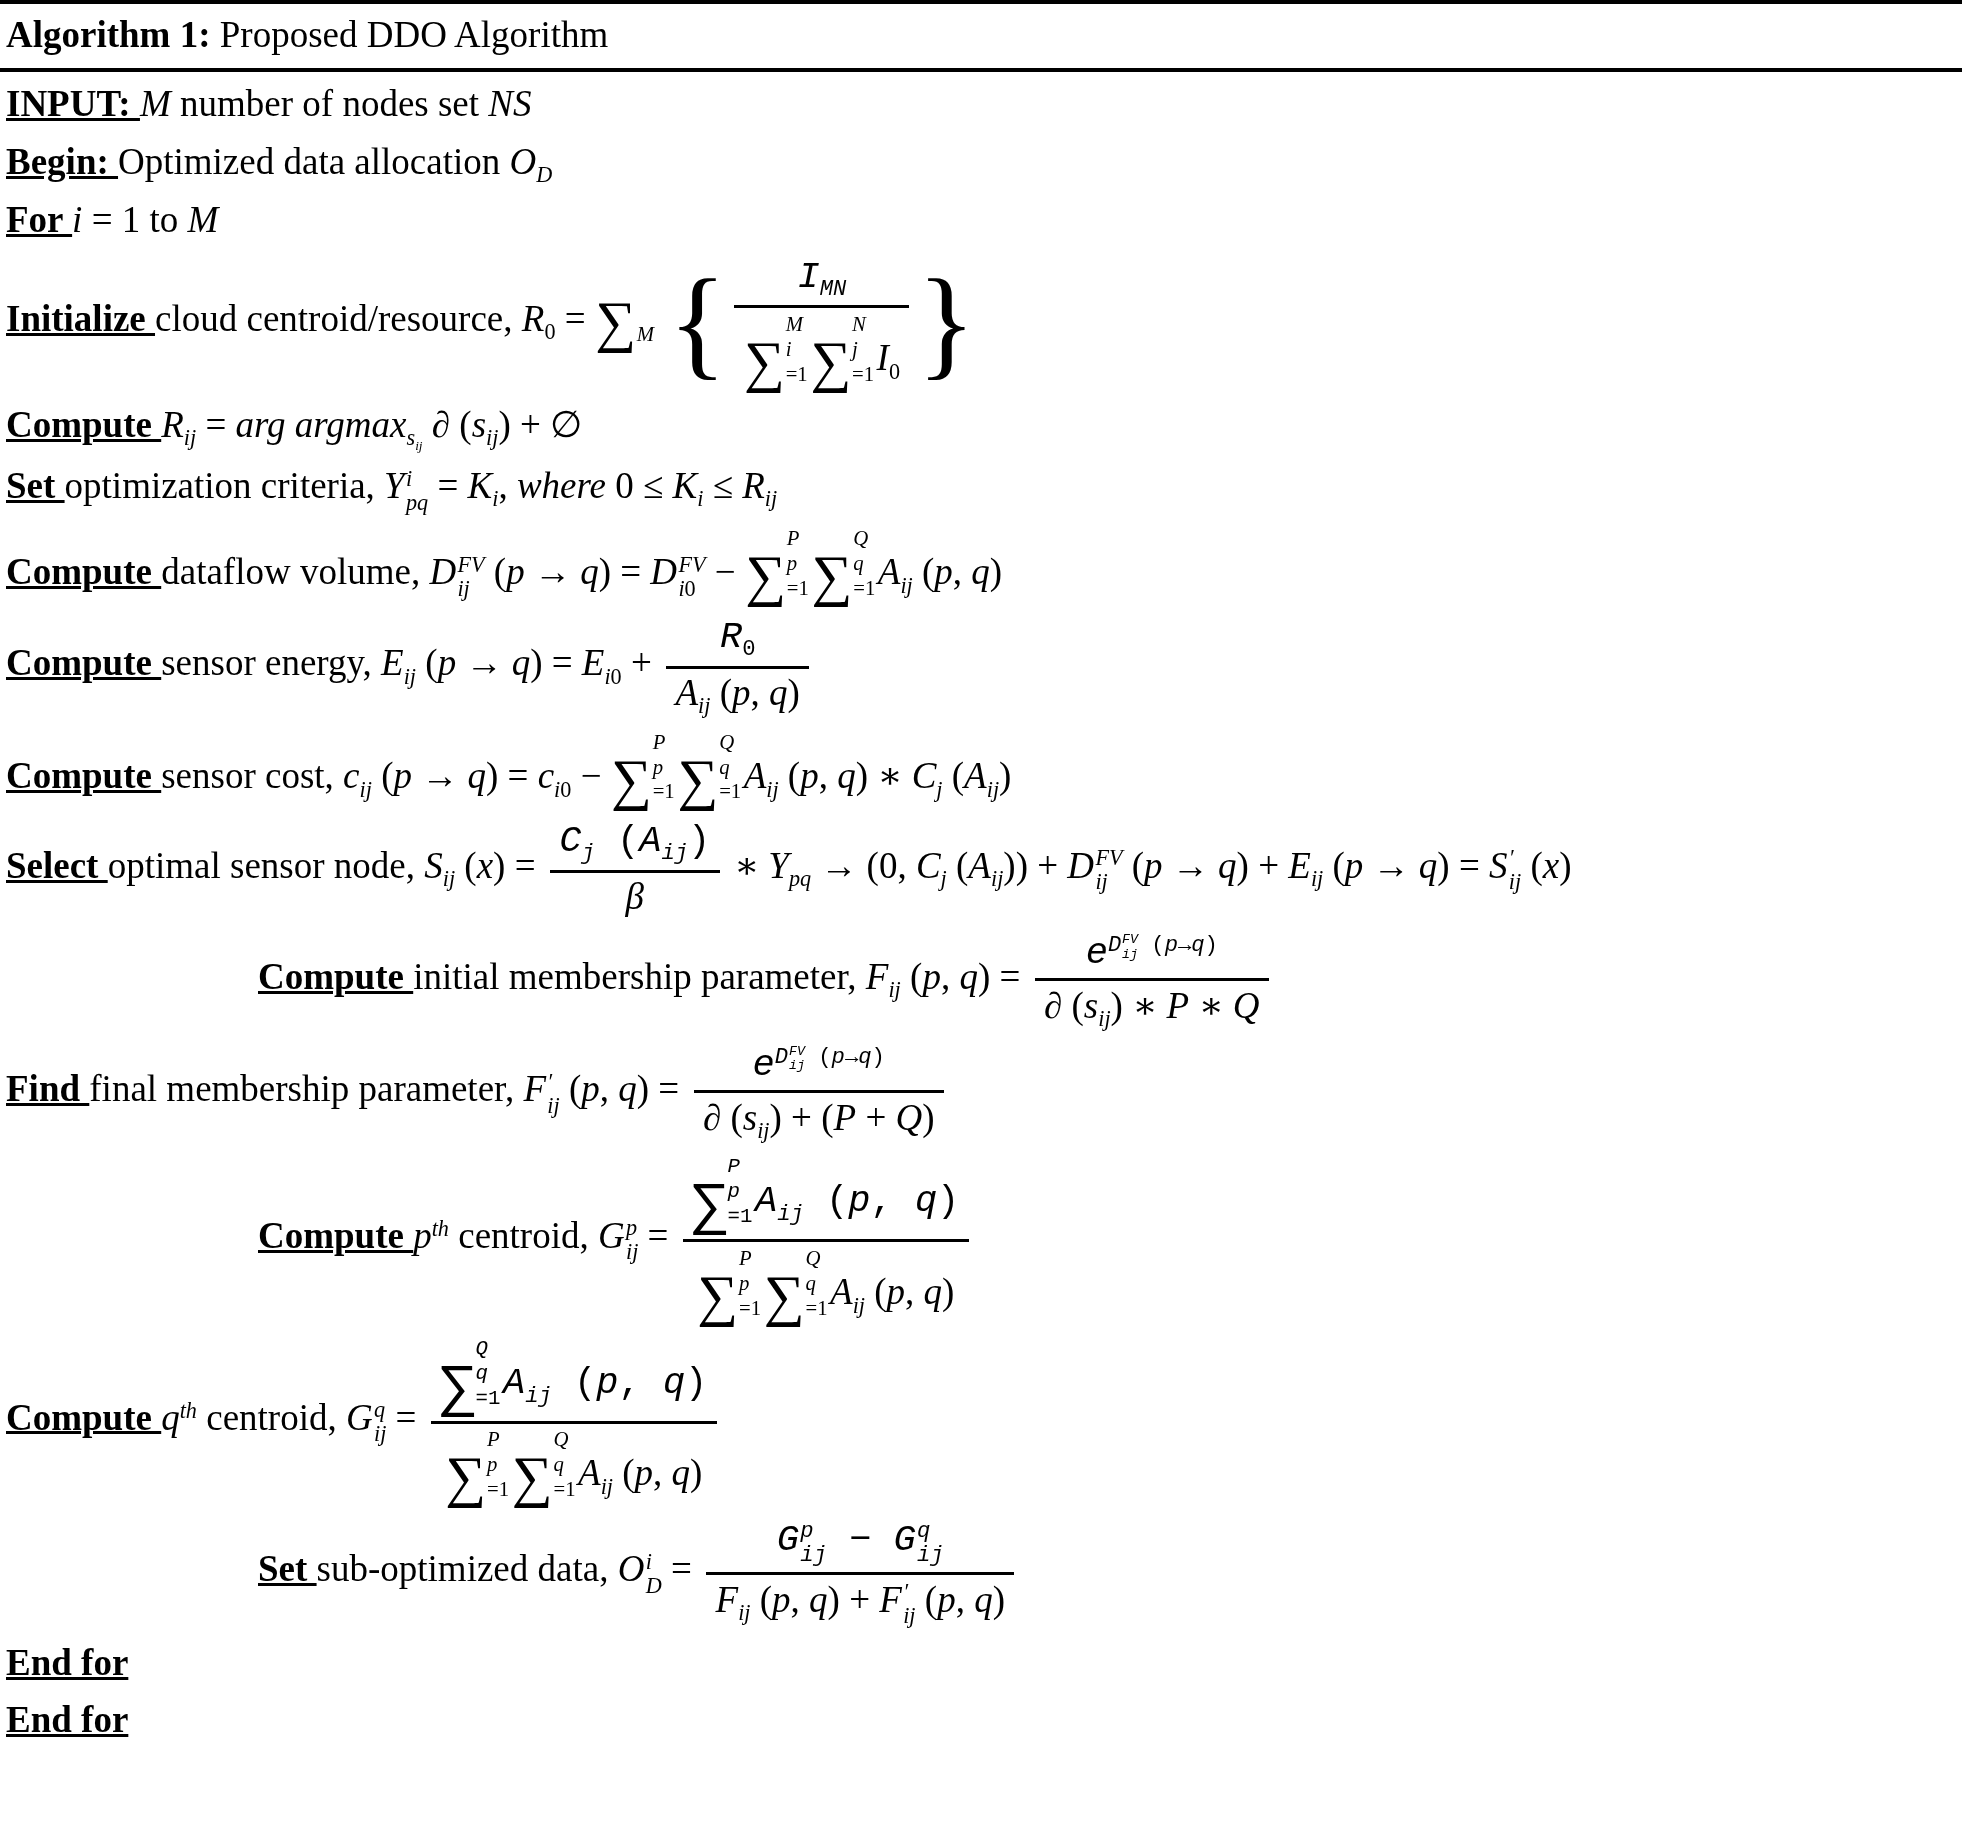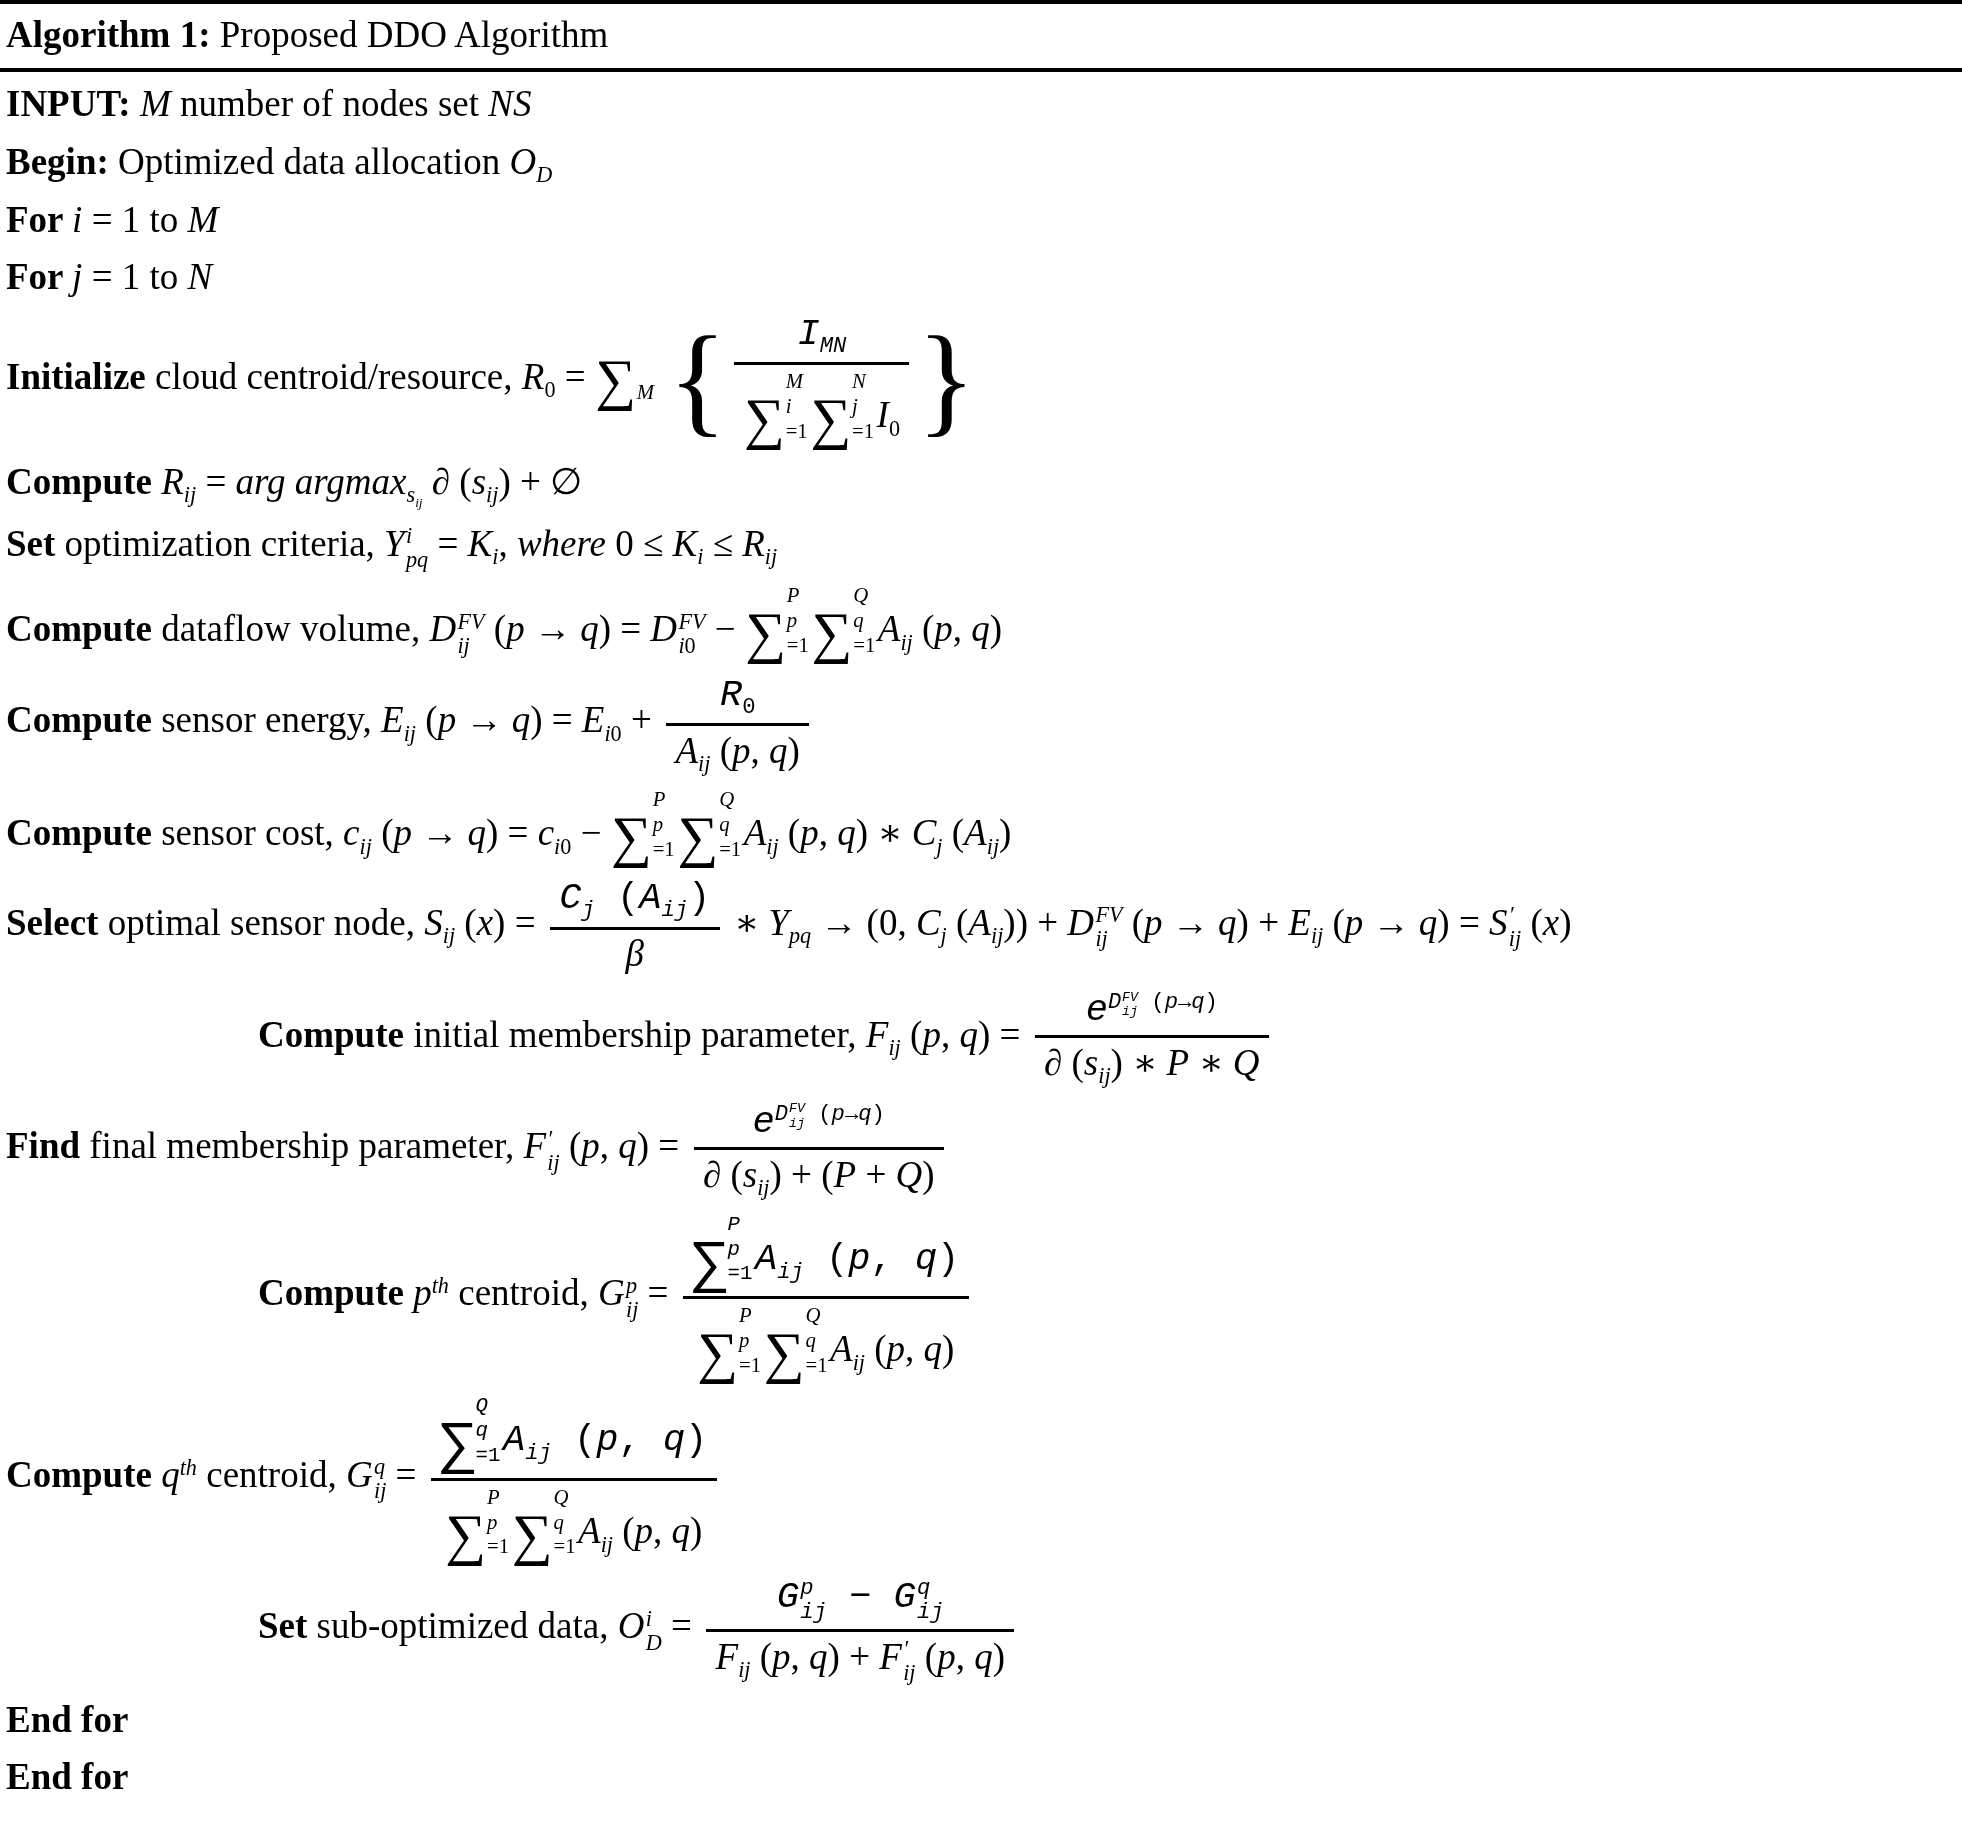--- a/index.html
+++ b/index.html
@@ -19,21 +19,21 @@
     border-bottom:4px solid #000;
     white-space:nowrap;
   }
   .title-bold{font-weight:700;}
   .algo-body{padding:6px 6px 0 6px;}
   .line{white-space:nowrap;padding:3px 0 8px 0;}
   .line.indent{padding-left:252px;}
   
   .rm{font-style:normal;}
   .it{font-style:italic;}
-  .bold{font-weight:700;}
+  .bold{font-weight:700;text-decoration:underline;}
   .msub{font-size:0.60em;vertical-align:-0.38em;line-height:1;}
   .msup{font-size:0.60em;vertical-align:0.55em;line-height:1;}
   .mss{
     display:inline-block;
     vertical-align:-0.52em;
     font-size:0.60em;
     line-height:1.08;
     text-align:left;
     margin-left:0.06em;
   }
@@ -72,21 +72,20 @@
 
 <div class="algo">
   <div class="rule-top"></div>
   <div class="title-row">
     <span class="title-bold">Algorithm 1:</span><span> Proposed DDO Algorithm</span>
   </div>
   <div class="algo-body">
       <div class="line"><span class="rm bold">INPUT: </span><span class="it">M</span><span class="rm"> number of nodes set </span><span class="it">NS</span></div>
       <div class="line"><span class="rm bold">Begin: </span><span class="rm">Optimized data allocation </span><span class="it">O</span><span class="msub"><span class="it">D</span></span></div>
       <div class="line"><span class="rm bold">For </span><span class="it">i</span><span class="rm"> = 1 to </span><span class="it">M</span></div>
-      <div class="line"><span class="rm bold">For </span><span class="it">j</span><span class="rm"> = 1 to </span><span class="it">N</span></div>
       <div class="line"><span class="rm bold">Initialize </span><span class="rm">cloud centroid/resource, </span><span class="it">R</span><span class="msub"><span class="rm">0</span></span><span class="rm"> = </span><span class="sum"><span class="sigma">∑</span><span class="sum-lims"><span>&nbsp;</span><span>
               <span class="it">M</span>
             </span></span></span><span class="rm"> </span><span class="brace">{</span><span class="frac"><span class="num"><span class="it">I</span><span class="msub"><span class="it">MN</span></span></span><span class="den"><span class="sum"><span class="sigma">∑</span><span class="sum-lims"><span>
                   <span class="it">M</span>
                 </span><span>
                   <span class="it">i</span>
                   <span class="rm">=1</span>
                 </span></span></span><span class="sum"><span class="sigma">∑</span><span class="sum-lims"><span>
                   <span class="it">N</span>
                 </span><span>

